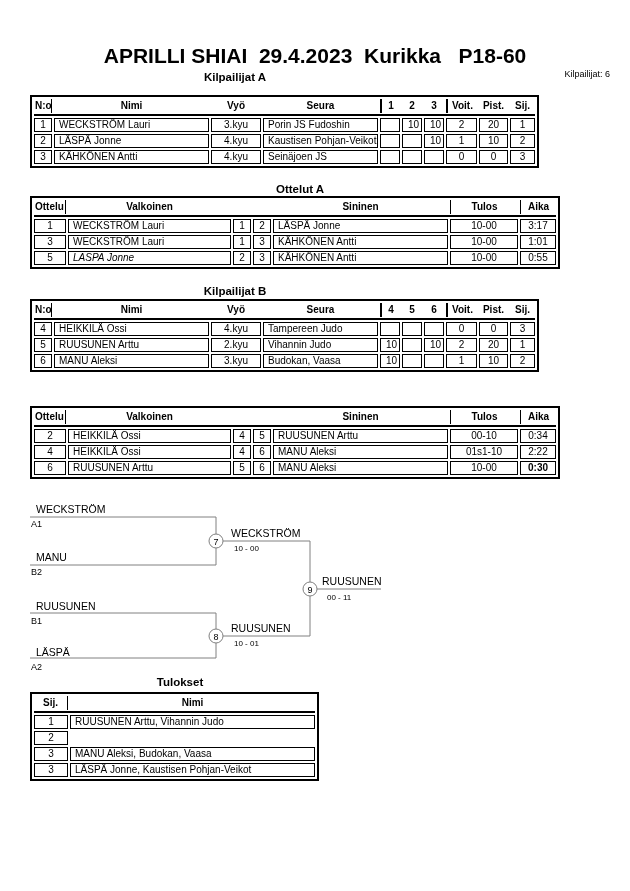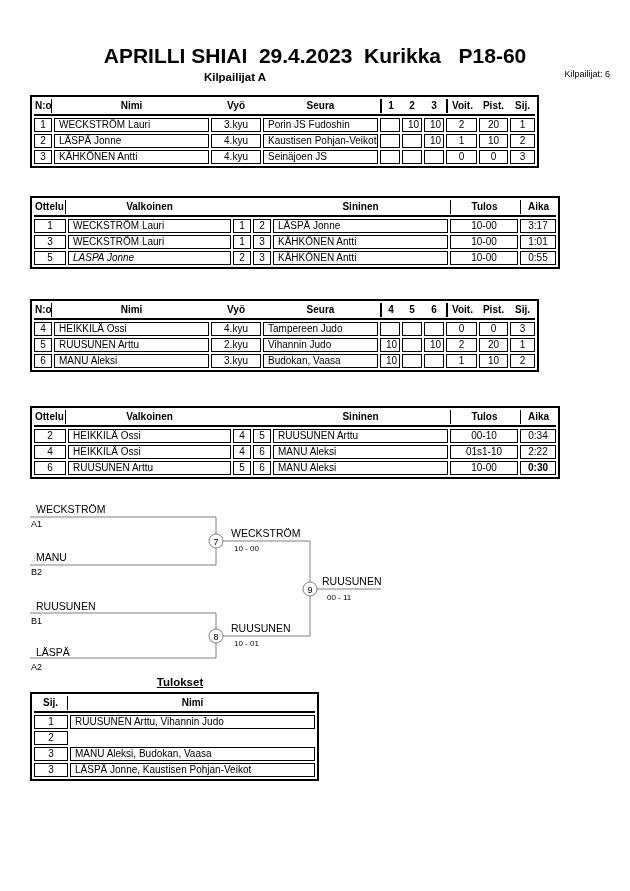--- a/index.html
+++ b/index.html
@@ -7,21 +7,21 @@
         font-family:"Liberation Sans",sans-serif;color:#000;overflow:hidden;}
 
   .title{position:absolute;top:44px;left:0;width:100%;text-align:center;
          font-size:21px;font-weight:bold;white-space:pre;}
 
   .subhead{position:absolute;font-size:11.5px;font-weight:bold;text-align:center;line-height:13px;}
   .h-poolA{top:71px;left:0;width:470px;}
   .h-matchA{top:183px;left:0;width:600px;}
   .h-poolB{top:285px;left:0;width:470px;}
   .h-matchB{top:392px;left:0;width:600px;}
-  .h-results{top:676px;left:0;width:360px;text-decoration:underline;}
+  .h-results{top:676px;left:0;width:360px;}
 
   .count{position:absolute;top:69px;right:20px;font-size:9px;}
 
   .tbl{position:absolute;left:30px;border:2px solid #000;background:#fff;
        padding:2px;box-sizing:border-box;width:max-content;}
   #poolA{top:95px;}
   #matchA{top:196px;}
   #poolB{top:299px;}
   #matchB{top:406px;}
   #results{top:692px;}
@@ -104,20 +104,21 @@
           <div class="td r" style="width: 20px;"></div>
           <div class="td r" style="width: 20px;"></div>
           <div class="td r" style="width: 20px;"></div>
           <div class="td c" style="width: 31px;">0</div>
           <div class="td c" style="width: 29px;">0</div>
           <div class="td c" style="width: 25px;">3</div>
         </div>
       </div>
   </div>
 
+  <div class="subhead h-matchA">Ottelut A</div>
   <div class="tbl" id="matchA">
     <div class="thead">
       <span class="th l br1" style="width:32px">Ottelu</span>
       <span class="th" style="width:163px">Valkoinen</span>
       <span class="th" style="width:38px"></span>
       <span class="th" style="width:175px">Sininen</span>
       <span class="th bl1" style="width:68px">Tulos</span>
       <span class="th bl1" style="width:36px">Aika</span>
     </div>
     <div>
@@ -144,20 +145,21 @@
           <div class="td l" style="width: 163px; font-style: italic;">LASPA Jonne</div>
           <div class="td c" style="width: 18px;">2</div>
           <div class="td c" style="width: 18px;">3</div>
           <div class="td l" style="width: 175px;">KÄHKÖNEN Antti</div>
           <div class="td c" style="width: 68px;">10-00</div>
           <div class="td c" style="width: 36px;">0:55</div>
         </div>
       </div>
   </div>
 
+  <div class="subhead h-poolB">Kilpailijat B</div>
   <div class="tbl" id="poolB">
     <div class="thead">
       <span class="th l br1" style="width:18px">N:o</span>
       <span class="th" style="width:155px">Nimi</span>
       <span class="th" style="width:50px">Vyö</span>
       <span class="th" style="width:115px">Seura</span>
       <span class="th bl2" style="width:20px">4</span>
       <span class="th" style="width:20px">5</span>
       <span class="th" style="width:20px">6</span>
       <span class="th bl2" style="width:31px">Voit.</span>

